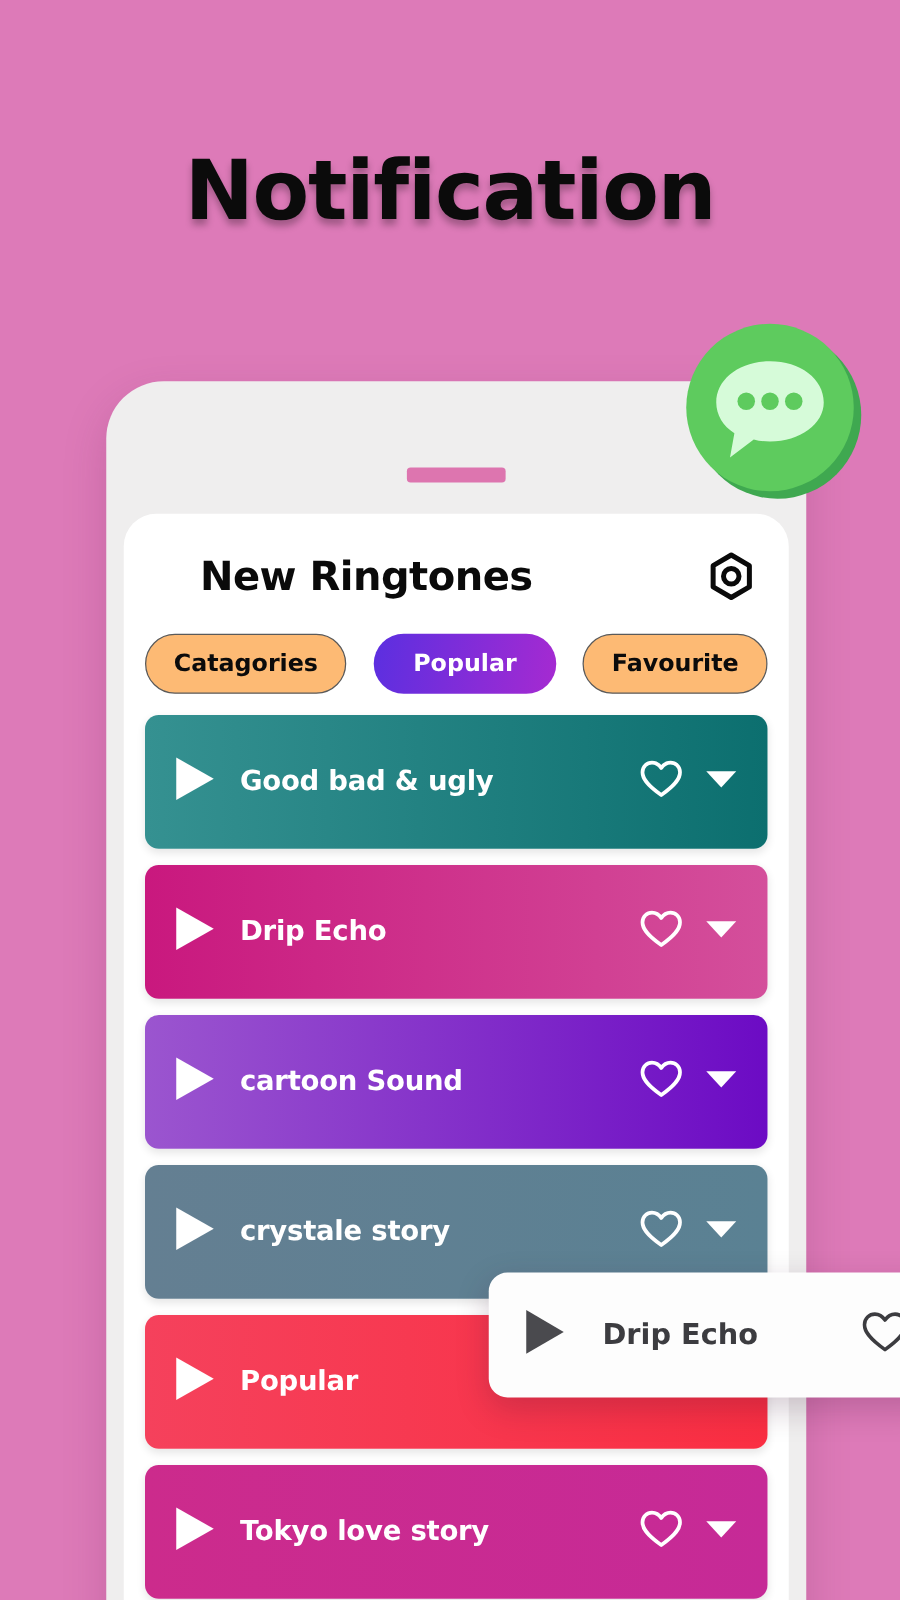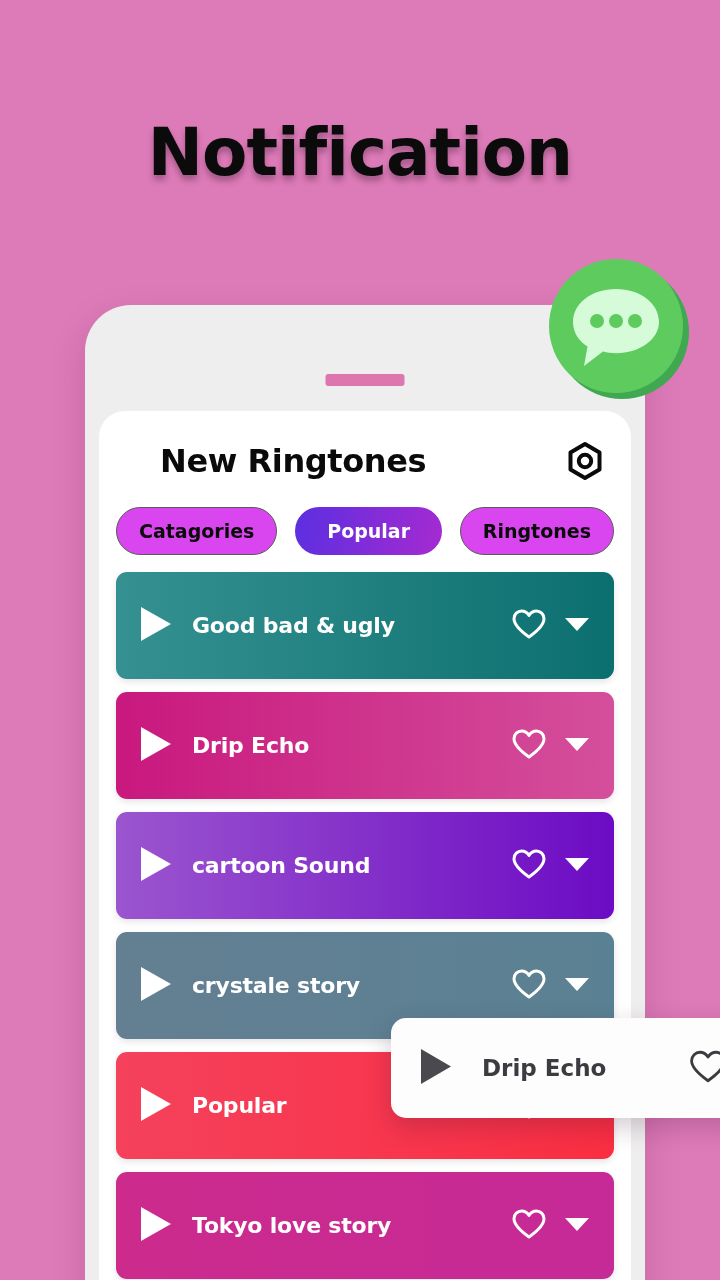--- a/index.html
+++ b/index.html
@@ -69,21 +69,21 @@
     padding:26px 17px 0 17px;
   }
   .tab {
     height:48px;
     border-radius:26px;
     display:flex; align-items:center; justify-content:center;
     padding:0 22px;
     font-size:19px; font-weight:700;
     font-family:"DejaVu Sans", sans-serif;
     border:1.6px solid #5a5a5a;
-    background:#d946ef; color:#0b0b0b;
+    background:#fdba74; color:#0b0b0b;
     white-space:nowrap;
   }
   .tab.active {
     border:none;
     color:#ffffff;
     background:linear-gradient(100deg,#5b2fe0 0%, #7a2ddd 45%, #a62ad1 100%);
     padding:16px 32px;
   }
 
   
@@ -152,21 +152,21 @@
         <svg class="gear-icon" viewBox="0 0 40 40">
           <polygon points="20,3 34.5,11.5 34.5,28.5 20,37 5.5,28.5 5.5,11.5" fill="none" stroke="#0a0a0a" stroke-width="4" stroke-linejoin="round"></polygon>
           <circle cx="20" cy="20" r="6.2" fill="none" stroke="#0a0a0a" stroke-width="4"></circle>
         </svg>
       </span>
     </div>
 
     <div class="tabs">
       <div class="tab">Catagories</div>
       <div class="tab active" style="background: linear-gradient(100deg, rgb(91, 47, 224) 0%, rgb(166, 42, 209) 100%);">Popular</div>
-      <div class="tab">Ringtones</div>
+      <div class="tab">Favourite</div>
     </div>
 
     <div class="list">
 
       <div class="row" style="background: linear-gradient(90deg, rgb(53, 145, 145) 0%, rgb(12, 111, 111) 100%);">
         <span>
           <svg class="row-play" viewBox="0 0 34 38">
               <polygon points="3,2 33,19 3,36" fill="#fff"></polygon>
             </svg>
         </span>

